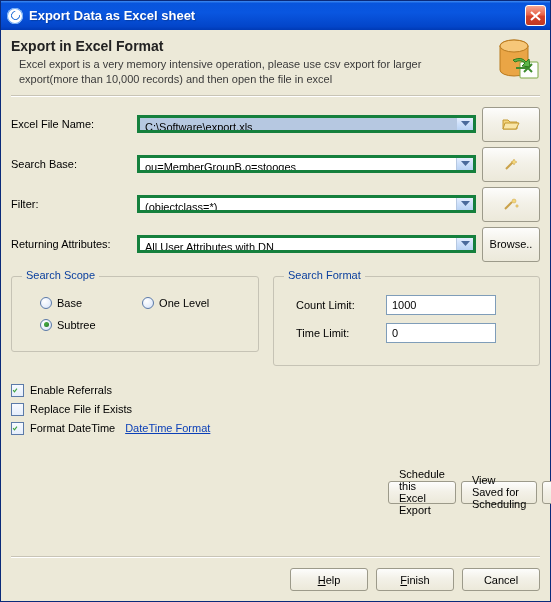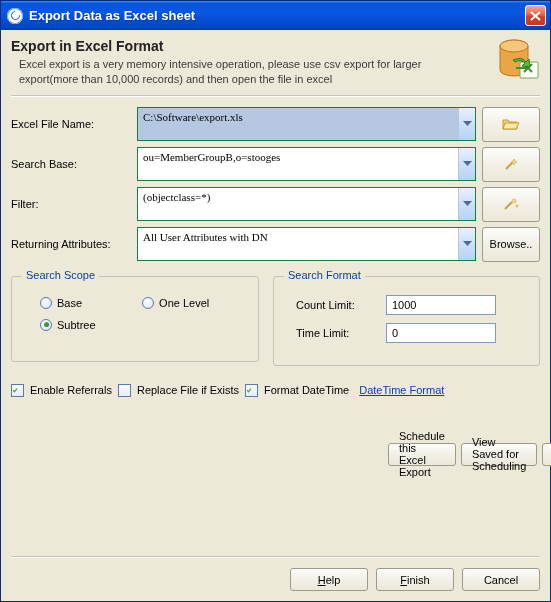--- a/index.html
+++ b/index.html
@@ -96,24 +96,23 @@
   .form-grid {
     display: grid;
     grid-template-columns: 120px 1fr 58px;
     column-gap: 6px;
     row-gap: 5px;
     align-items: center;
   }
   .form-label { color: #000; }
   .combo {
     display: flex;
-    border: 1px solid #15803d;
+    border: 3px solid #15803d;
     background: #fff;
-    height: 34px;
-    font-family: Liberation Serif, serif;
+    height: 18px;
   }
   .combo .combo-text {
     flex: 1;
     padding: 3px 5px;
     white-space: nowrap;
     overflow: hidden;
   }
   .combo .combo-text.sel {
     background: #b6c8e1;
     color: #000;
@@ -153,21 +152,21 @@
     background: #ece9d8;
   }
   .groupbox .legend {
     position: absolute;
     top: -8px;
     left: 10px;
     background: #ece9d8;
     padding: 0 4px;
     color: #0a3f9e;
   }
-  .scope-box { width: 248px; height: 86px; }
+  .scope-box { width: 248px; height: 76px; }
   .limits-box { flex: 1; height: 90px; }
   .radio-row { display: flex; gap: 60px; margin-top: 6px; padding-left: 16px; }
   .radio {
     display: flex; align-items: center; gap: 5px; cursor: pointer;
   }
   .radio .dot {
     width: 12px; height: 12px; border-radius: 50%;
     border: 1px solid #5b7aa8;
     background: radial-gradient(circle at 35% 30%, #fff 0%, #e6eefb 60%, #cddaf0 100%);
     display: flex; align-items: center; justify-content: center;
@@ -186,21 +185,21 @@
     padding-left: 10px;
   }
   .text-input {
     border: 1px solid #7f9db9;
     background: #fff;
     height: 20px;
     padding: 2px 5px;
     font: inherit;
     width: 100%;
   }
-  .checks { margin-top: 18px; display: flex; gap: 6px; padding-left: 0; }
+  .checks { margin-top: 18px; display: flex; flex-direction: column; gap: 6px; padding-left: 0; }
   .chk {
     display: flex; align-items: center; gap: 6px; cursor: pointer;
   }
   .chk .box {
     width: 13px; height: 13px;
     border: 1px solid #5b7aa8;
     background: linear-gradient(to bottom, #f7faff 0%, #e6eefb 100%);
     display:flex; align-items:center; justify-content:center;
   }
   .chk.checked .box::after {

